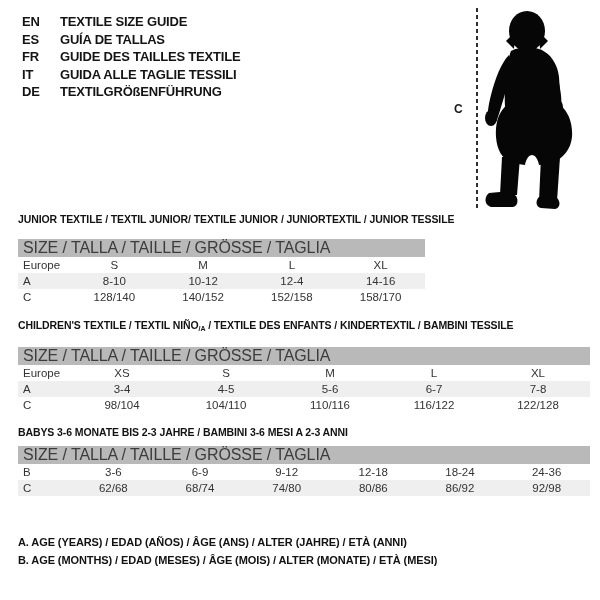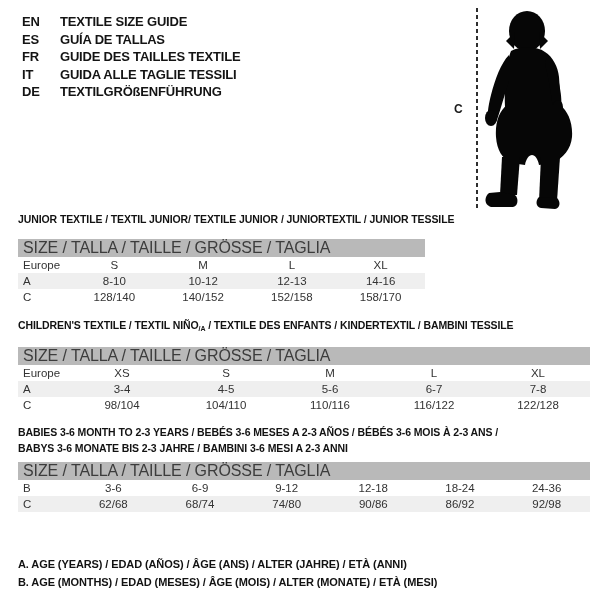--- a/index.html
+++ b/index.html
@@ -31,21 +31,21 @@
   .sec-junior table.size-table{width:407px;}
   .sec-children table.size-table{width:572px;margin-top:12px;}
   .sec-babies table.size-table{width:572px;margin-top:6px;}
   .bar-cell{background:var(--bar,#b9b9b9);height:15px;font-size:16px;color:#3c3c3c;font-weight:normal;
     text-align:left;padding:0 0 0 5px;letter-spacing:-0.1px;}
   table.size-table td{height:16px;font-size:11.5px;color:#333;text-align:center;padding:0;white-space:nowrap;}
   table.size-table td.row-label{text-align:left;padding-left:5px;}
   tr.shaded td{background:var(--shaded,#efefef);}
 
   
-  .notes{position:absolute;left:18px;top:556px;}
+  .notes{position:absolute;left:18px;top:534px;}
   .note-line{font-weight:bold;font-size:11px;line-height:17.5px;color:#121212;letter-spacing:-0.1px;white-space:nowrap;}
 </style>
 </head>
 <body>
 
 <div class="canvas">
 
   <div class="lang-block">
       <div class="lang-row">
         <span class="lang-code">EN</span>
@@ -121,21 +121,21 @@
             <td class="row-label">Europe</td>
             <td>S</td>
             <td>M</td>
             <td>L</td>
             <td>XL</td>
           </tr>
           <tr class="shaded">
             <td class="row-label">A</td>
             <td>8-10</td>
             <td>10-12</td>
-            <td>12-13</td>
+            <td>12-4</td>
             <td>14-16</td>
           </tr>
           <tr>
             <td class="row-label">C</td>
             <td>128/140</td>
             <td>140/152</td>
             <td>152/158</td>
             <td>158/170</td>
           </tr>
         </tbody>
@@ -184,21 +184,20 @@
             <td>110/116</td>
             <td>116/122</td>
             <td>122/128</td>
           </tr>
         </tbody>
     </table>
   </div>
 
   <div class="size-section sec-babies">
     <div class="section-heading">
-        <div class="heading-line"><span>BABIES 3-6 MONTH TO 2-3 YEARS / BEBÉS 3-6 MESES A 2-3 AÑOS / BÉBÉS 3-6 MOIS À 2-3 ANS /</span></div>
         <div class="heading-line"><span>BABYS 3-6 MONATE BIS 2-3 JAHRE / BAMBINI 3-6 MESI A 2-3 ANNI</span></div>
       </div>
     <table class="size-table">
       <colgroup>
           <col style="width: 52px;">
           <col>
           <col>
           <col>
           <col>
           <col>
@@ -217,21 +216,21 @@
             <td>9-12</td>
             <td>12-18</td>
             <td>18-24</td>
             <td>24-36</td>
           </tr>
           <tr class="shaded">
             <td class="row-label">C</td>
             <td>62/68</td>
             <td>68/74</td>
             <td>74/80</td>
-            <td>90/86</td>
+            <td>80/86</td>
             <td>86/92</td>
             <td>92/98</td>
           </tr>
         </tbody>
     </table>
   </div>
 
   <div class="notes">
       <div class="note-line">A. AGE (YEARS) / EDAD (AÑOS) / ÂGE (ANS) / ALTER (JAHRE) / ETÀ (ANNI)</div>
       <div class="note-line">B. AGE (MONTHS) / EDAD (MESES) / ÂGE (MOIS) / ALTER (MONATE) / ETÀ (MESI)</div>

